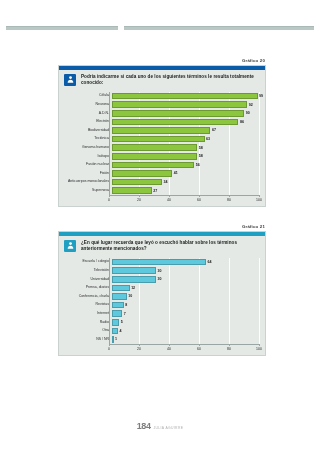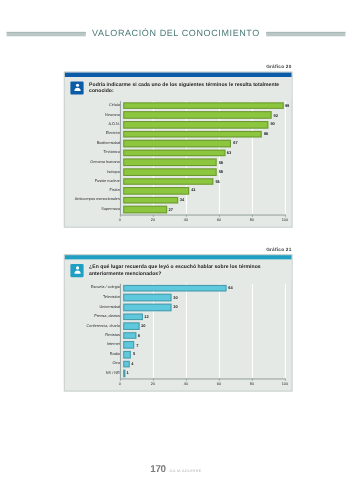--- a/index.html
+++ b/index.html
@@ -92,21 +92,20 @@
   }
   .footer-text{
     font-size:3.4px;color:#b0b0b0;letter-spacing:.35px;padding-bottom:1px;
   }
 </style>
 </head>
 <body>
 
 <div class="runhead">
   <div class="rule left"></div>
-  <div class="title">VALORACIÓN DEL CONOCIMIENTO</div>
   <div class="rule right"></div>
 </div>
 
 <div class="figure fig1">
   <div class="fig-num">Gráfico 20</div>
   <div class="panel">
     <div class="panel-topbar"></div>
     <div class="panel-head">
       <div class="qicon">
         <svg width="9" height="9" viewBox="0 0 12 12" aria-hidden="true">
@@ -347,15 +346,15 @@
             <div class="ticklab" style="left: 80%;">80</div>
             <div class="tick" style="left: 100%;"></div>
             <div class="ticklab" style="left: 100%;">100</div>
           </div>
       </div>
     </div>
   </div>
 </div>
 
 <div class="footer">
-  <div class="pageno">170</div>
+  <div class="pageno">184</div>
   <div class="footer-text">JULIA AGUIRRE</div>
 </div>
 
 </body></html>

